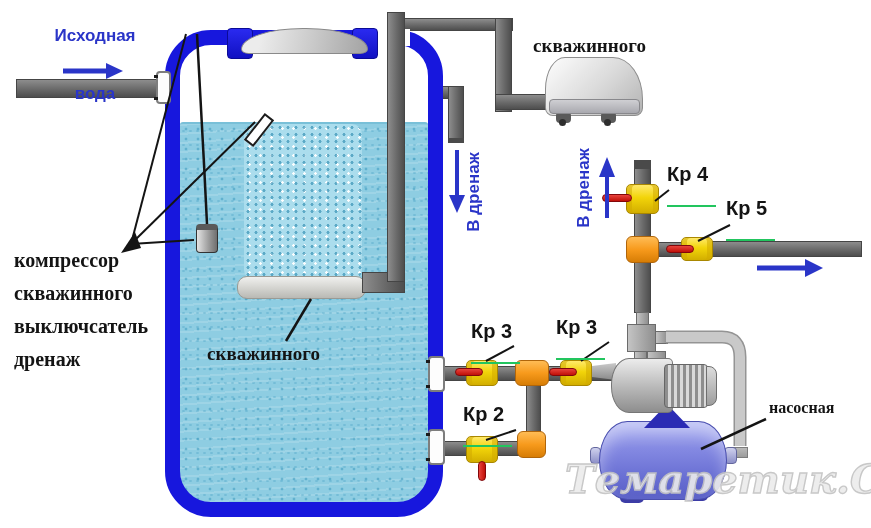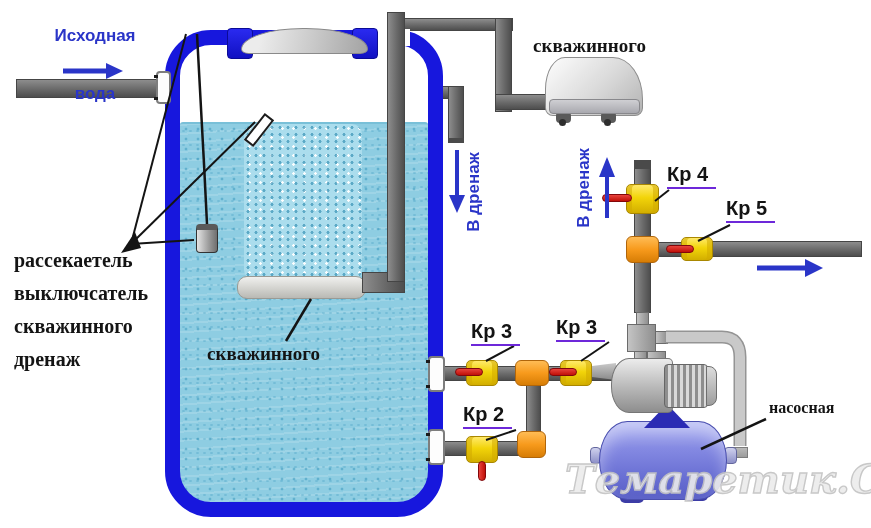--- a/index.html
+++ b/index.html
@@ -61,22 +61,22 @@
   .pump-cap{background:linear-gradient(180deg,#dcdcdc,#9d9d9d);border:1px solid #6e6e6e;border-radius:0 8px 8px 0;box-sizing:border-box;z-index:14;}
   .bracket{width:0;height:0;border-left:23px solid transparent;border-right:23px solid transparent;border-bottom:24px solid #2b2bb4;z-index:12;}
   .blue-tank{background:linear-gradient(180deg,#a6abf0 4%,#8489e2 35%,#6a70d4 70%,#585ec6);border:1px solid #4a4fae;
              border-radius:30px/42px;box-shadow:inset 0 10px 16px rgba(255,255,255,.4);box-sizing:border-box;z-index:11;}
   .knob{background:linear-gradient(180deg,#cfd1ee,#8d90c8);border:1px solid #63669e;border-radius:4px;box-sizing:border-box;z-index:10;}
   .tank-foot{background:#3c3ca6;border-radius:0 0 5px 5px;z-index:10;}
 
   
   .blue-label{color:#2a35c8;font-weight:bold;z-index:45;}
   .black-label{color:#141414;font-weight:bold;font-family:"Liberation Serif",serif;z-index:45;}
-  .kr-label{color:#141414;font-weight:bold;font-size:20px;border-bottom:2px solid #6d28d9;
-            padding:0 8px 1px 0;font-family:"Liberation Sans",sans-serif;z-index:45;}
+  .kr-label{color:#141414;font-weight:bold;font-size:20px;border-bottom:2px solid #22c55e;
+            padding:0 8px 19px 0;font-family:"Liberation Sans",sans-serif;z-index:45;}
   .rot{transform:rotate(-90deg);transform-origin:center;text-align:center;}
   .watermark{font-family:"DejaVu Serif",serif;font-style:italic;font-weight:bold;font-size:40px;
              color:#ececec;-webkit-text-stroke:1.4px #c3c3c3;opacity:.9;z-index:60;white-space:nowrap;}
   svg.overlay{position:absolute;left:0;top:0;z-index:40;pointer-events:none;}
 </style>
 </head>
 <body>
 
 <div class="canvas">
 
@@ -158,23 +158,23 @@
   <div class="abs knob" style="left:724px;top:447px;width:13px;height:17px;"></div>
   <div class="abs blue-tank" style="left:599px;top:421px;width:128px;height:79px;"></div>
   <div class="abs tank-foot" style="left:620px;top:493px;width:24px;height:10px;"></div>
   <div class="abs tank-foot" style="left:684px;top:491px;width:24px;height:10px;"></div>
   <div class="abs lightpipe" style="left:733px;top:447px;width:15px;height:11px;"></div>
   <div class="abs black-label" style="left:769px;top:397px;width:100px;font-size:16px;line-height:22px;">
     <span style="display:block;">насосная</span>
   </div>
 
   <div class="abs black-label" style="left:14px;top:244px;width:160px;font-size:20px;line-height:33px;">
-    <span style="display:block;">рассекаетель</span>
+    <span style="display:block;">компрессор</span>
+    <span style="display:block;">скважинного</span>
     <span style="display:block;">выключсатель</span>
-    <span style="display:block;">скважинного</span>
     <span style="display:block;">дренаж</span>
   </div>
   <div class="abs black-label" style="left:207px;top:343px;font-size:19px;">скважинного</div>
 
   <div class="abs watermark" style="left:565px;top:455px;">Темаретик.СОМ</div>
 
   <svg class="overlay" width="871" height="528" viewBox="0 0 871 528">
 
     <path d="M666 337 L722 337 Q740 337 740 357 L740 446" fill="none" stroke="#949494" stroke-width="13"></path>
     <path d="M666 337 L722 337 Q740 337 740 357 L740 446" fill="none" stroke="#c9c9c9" stroke-width="10"></path>

